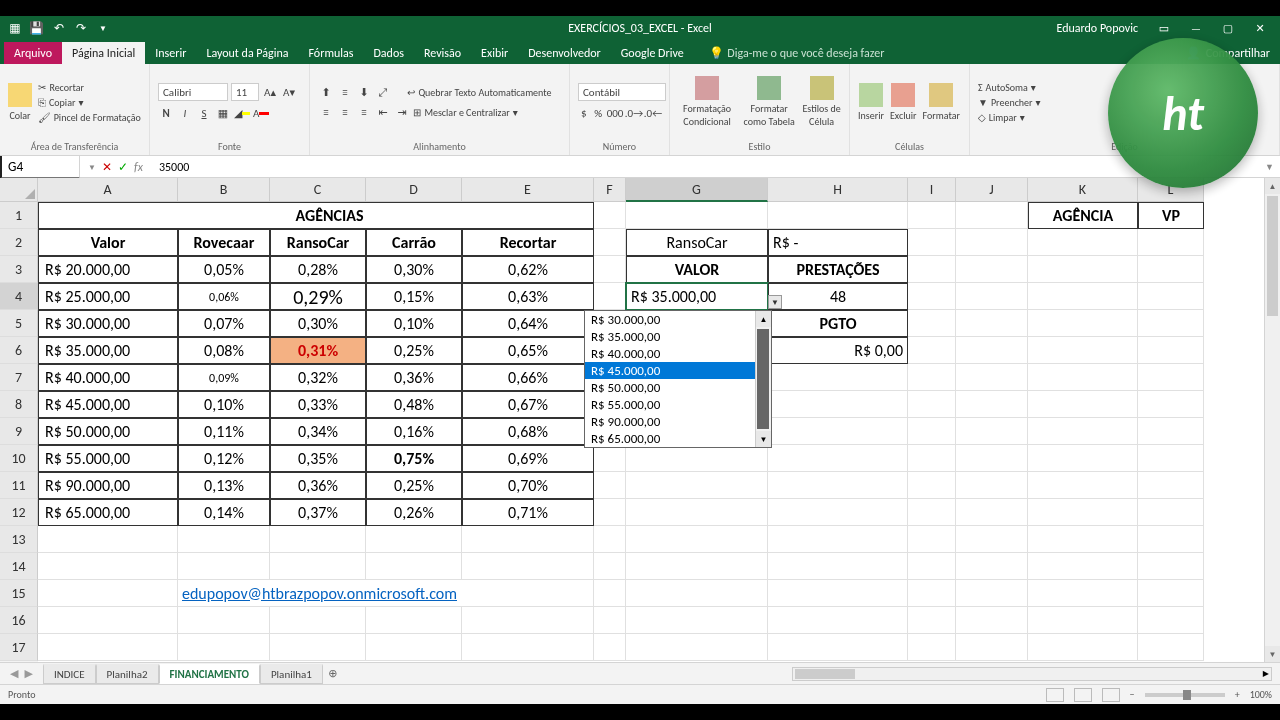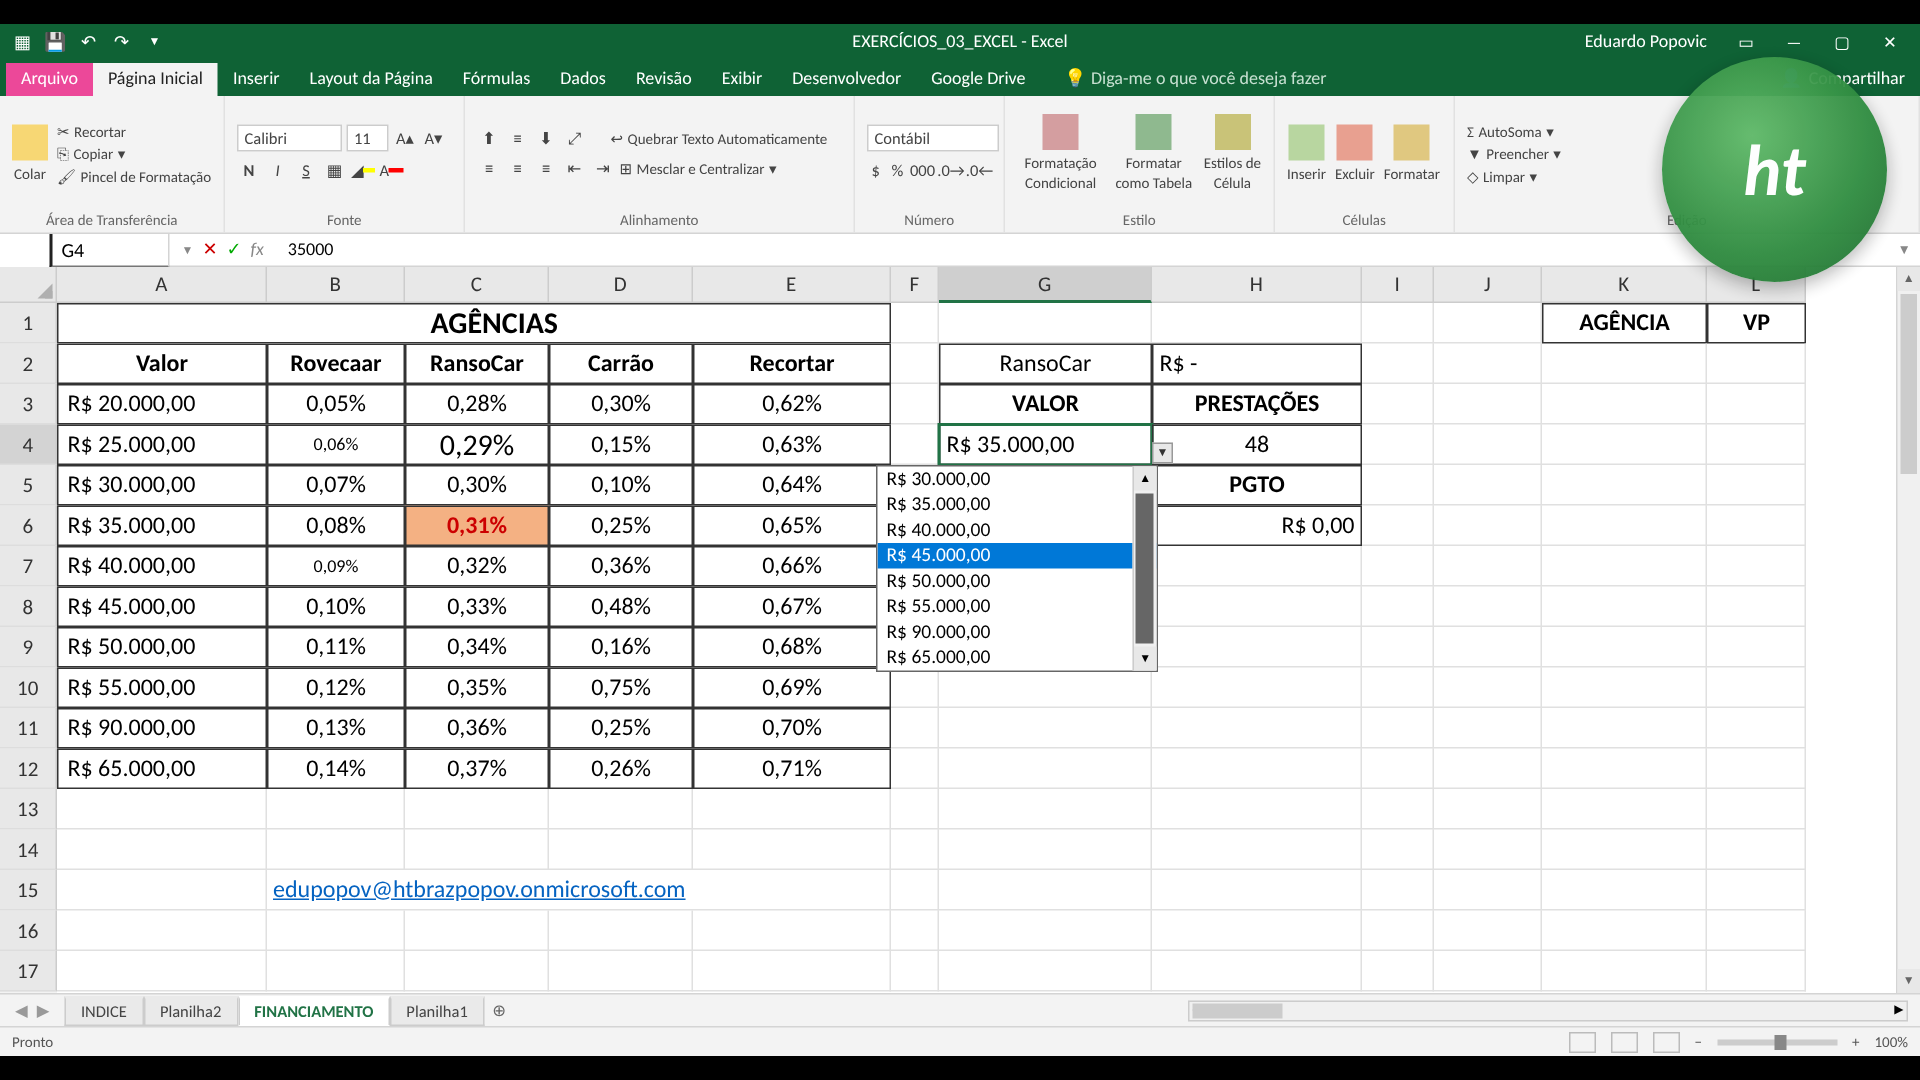--- a/index.html
+++ b/index.html
@@ -11,42 +11,42 @@
 .titlebar { background: #0f6235; height: 24px; display: flex; align-items: center; color: #fff; font-size: 12px; position: relative; }
 .qat { display: flex; gap: 8px; padding: 0 8px; align-items: center; }
 .qat-icon { width: 14px; height: 14px; display: inline-flex; align-items: center; justify-content: center; }
 .titlebar-center { position: absolute; left: 50%; transform: translateX(-50%); }
 .titlebar-right { margin-left: auto; display: flex; align-items: center; gap: 4px; padding-right: 6px; }
 .win-btn { width: 28px; height: 20px; display: inline-flex; align-items: center; justify-content: center; font-size: 11px; color: #fff; }
 
 
 .ribbon-tabs { background: #0f6235; height: 24px; display: flex; align-items: flex-end; color: #fff; font-size: 12px; padding-left: 4px; }
 .rtab { padding: 4px 10px; cursor: pointer; }
-.rtab.file { background: #ec4899; }
+.rtab.file { background: #be185d; }
 .rtab.active { background: #f3f3f3; color: #222; }
 .rtab-tellme { color: #c7e0d1; margin-left: 6px; }
 .share-btn { margin-left: auto; padding: 4px 10px; display: flex; align-items: center; gap: 4px; }
 
 
 .ribbon { background: #f3f3f3; height: 92px; border-bottom: 1px solid #d4d4d4; display: flex; font-size: 11px; color: #444; position: relative; }
 .rgroup { border-right: 1px solid #e1e1e1; padding: 2px 8px 2px 8px; display: flex; flex-direction: column; justify-content: space-between; }
 .rgroup-label { font-size: 10px; color: #666; text-align: center; margin-top: 2px; }
 .rgroup-body { display: flex; align-items: center; gap: 6px; flex: 1; }
 .big-btn { display: flex; flex-direction: column; align-items: center; gap: 2px; font-size: 10px; text-align: center; }
 .big-icon { width: 24px; height: 24px; background: #ddd; display: inline-block; }
 .small-btn { font-size: 10px; display: flex; align-items: center; gap: 3px; }
 .font-combo { background: #fff; border: 1px solid #ccc; padding: 1px 4px; font-size: 11px; height: 18px; display: inline-flex; align-items: center; }
 .font-combo.name { width: 70px; }
 .font-combo.size { width: 28px; }
 .fmt-row { display: flex; gap: 3px; align-items: center; }
 .fmt-btn { width: 16px; height: 16px; display: inline-flex; align-items: center; justify-content: center; font-size: 11px; }
 .color-bar { width: 14px; height: 3px; display: block; }
 
 
-.namefx { display: flex; height: 22px; border-bottom: 1px solid #d4d4d4; background: #fff; align-items: center; font-size: 12px; margin-left: 33px; }
+.namefx { display: flex; height: 22px; border-bottom: 1px solid #d4d4d4; background: #fff; align-items: center; font-size: 12px; }
 .namebox { width: 80px; border-right: 1px solid #d4d4d4; padding: 2px 6px; background: #fff; }
 .fx-icons { display: flex; gap: 6px; padding: 0 8px; color: #888; align-items: center; }
 .fx-icons span { cursor: pointer; }
 .formulabar { flex: 1; padding: 2px 8px; }
 
 
 .grid-wrap { flex: 1; display: flex; background: #fff; position: relative; overflow: hidden; }
 .row-hdr-col { width: 38px; background: #f3f3f3; }
 .corner { height: 24px; border-right: 1px solid #ccc; border-bottom: 1px solid #ccc; background: #e8e8e8; position: relative; }
 .corner::after { content: ""; position: absolute; right: 2px; bottom: 2px; border: 5px solid transparent; border-bottom-color: #b0b0b0; border-right-color: #b0b0b0; }
@@ -305,21 +305,21 @@
           <div class="col-hdr" style="width: 32px;">F</div>
           <div class="col-hdr sel" style="width: 142px;">G</div>
           <div class="col-hdr" style="width: 140px;">H</div>
           <div class="col-hdr" style="width: 48px;">I</div>
           <div class="col-hdr" style="width: 72px;">J</div>
           <div class="col-hdr" style="width: 110px;">K</div>
           <div class="col-hdr" style="width: 66px;">L</div>
         </div>
       <div class="cells" id="cells">
           <div class="row">
-            <div class="cell hdr-cell" style="width: 556px; border: 1px solid rgb(51, 51, 51); font-size: 20px; padding-left: 31px;">AGÊNCIAS</div>
+            <div class="cell hdr-cell" style="width: 556px; border: 1px solid rgb(51, 51, 51); font-size: 16px; padding-left: 31px;">AGÊNCIAS</div>
             <div class="cell " style="width: 32px;"></div>
             <div class="cell " style="width: 142px;"></div>
             <div class="cell " style="width: 140px;"></div>
             <div class="cell " style="width: 48px;"></div>
             <div class="cell " style="width: 72px;"></div>
             <div class="cell hdr-cell" style="width: 110px; border: 1px solid rgb(51, 51, 51); font-size: 16px;">AGÊNCIA</div>
             <div class="cell hdr-cell" style="width: 66px; border: 1px solid rgb(51, 51, 51); font-size: 16px;">VP</div>
           </div>
           <div class="row">
             <div class="cell hdr-cell" style="width: 140px; border: 1px solid rgb(51, 51, 51); font-size: 16px;">Valor</div>
@@ -430,21 +430,21 @@
             <div class="cell " style="width: 140px;"></div>
             <div class="cell " style="width: 48px;"></div>
             <div class="cell " style="width: 72px;"></div>
             <div class="cell " style="width: 110px;"></div>
             <div class="cell " style="width: 66px;"></div>
           </div>
           <div class="row">
             <div class="cell " style="width: 140px; border: 1px solid rgb(51, 51, 51); font-size: 16px; justify-content: flex-start; padding-left: 6px;">R$   55.000,00</div>
             <div class="cell pct" style="width: 92px; border: 1px solid rgb(51, 51, 51); font-size: 16px;">0,12%</div>
             <div class="cell pct" style="width: 96px; border: 1px solid rgb(51, 51, 51); font-size: 16px;">0,35%</div>
-            <div class="cell pct" style="width: 96px; border: 1px solid rgb(51, 51, 51); font-size: 16px;">0,75%</div>
+            <div class="cell pct" style="width: 96px; border: 1px solid rgb(51, 51, 51); font-size: 16px; font-weight: bold;">0,75%</div>
             <div class="cell pct" style="width: 132px; border: 1px solid rgb(51, 51, 51); font-size: 16px;">0,69%</div>
             <div class="cell " style="width: 32px;"></div>
             <div class="cell " style="width: 142px;"></div>
             <div class="cell " style="width: 140px;"></div>
             <div class="cell " style="width: 48px;"></div>
             <div class="cell " style="width: 72px;"></div>
             <div class="cell " style="width: 110px;"></div>
             <div class="cell " style="width: 66px;"></div>
           </div>
           <div class="row">

